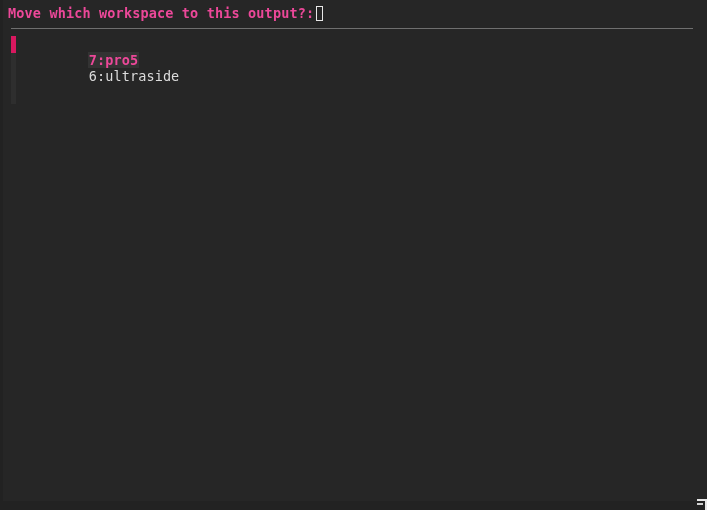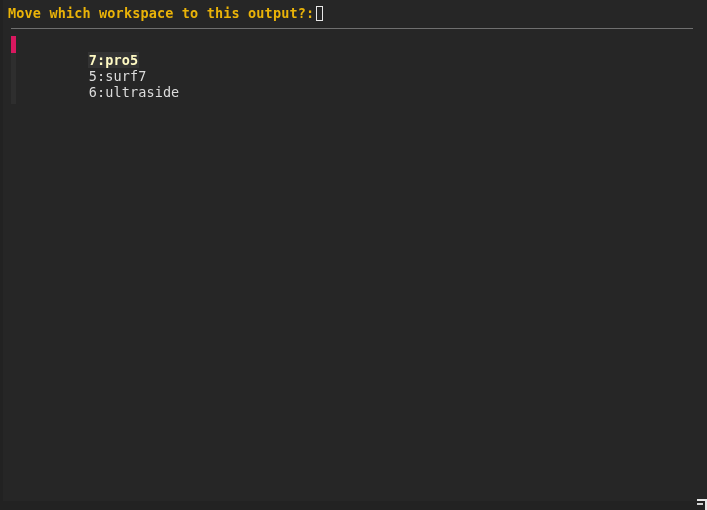--- a/index.html
+++ b/index.html
@@ -43,21 +43,21 @@
     position: absolute;
     left: 5px;
     top: 0px;
     width: 690px;
     height: 26px;
     display: flex;
     align-items: center;
     white-space: pre;
   }
   #prompt-label {
-    color: #eab308;
+    color: #ec4899;
     font-weight: bold;
     font-size: 13.5px;
     letter-spacing: 0.15px;
     line-height: 26px;
   }
   #input-value {
     color: #d8d8d8;
     font-size: 13.5px;
     line-height: 26px;
     white-space: pre;
@@ -117,21 +117,21 @@
     white-space: pre;
     letter-spacing: 0.1px;
     display: block;
   }
   .item-text {
     display: inline-block;
     padding: 0 1px;
   }
   .list-item.selected .item-text {
     background: #333333;
-    color: #fef9c3;
+    color: #ec4899;
     font-weight: bold;
   }
 
   
   #bottom-strip {
     position: absolute;
     left: 0;
     top: 501px;
     width: 707px;
     height: 9px;
@@ -186,23 +186,20 @@
 
     <div id="scrollbar-track">
       <div id="scrollbar-thumb"></div>
     </div>
 
     <div id="result-list">
       <div class="list-item selected">
         <span class="item-text">7:pro5</span>
       </div>
       <div class="list-item">
-        <span class="item-text">5:surf7</span>
-      </div>
-      <div class="list-item">
         <span class="item-text">6:ultraside</span>
       </div>
     </div>
 
   </div>
 
   <div id="bottom-strip"></div>
 
   <div id="resize-grip">
     <div class="g1"></div>

